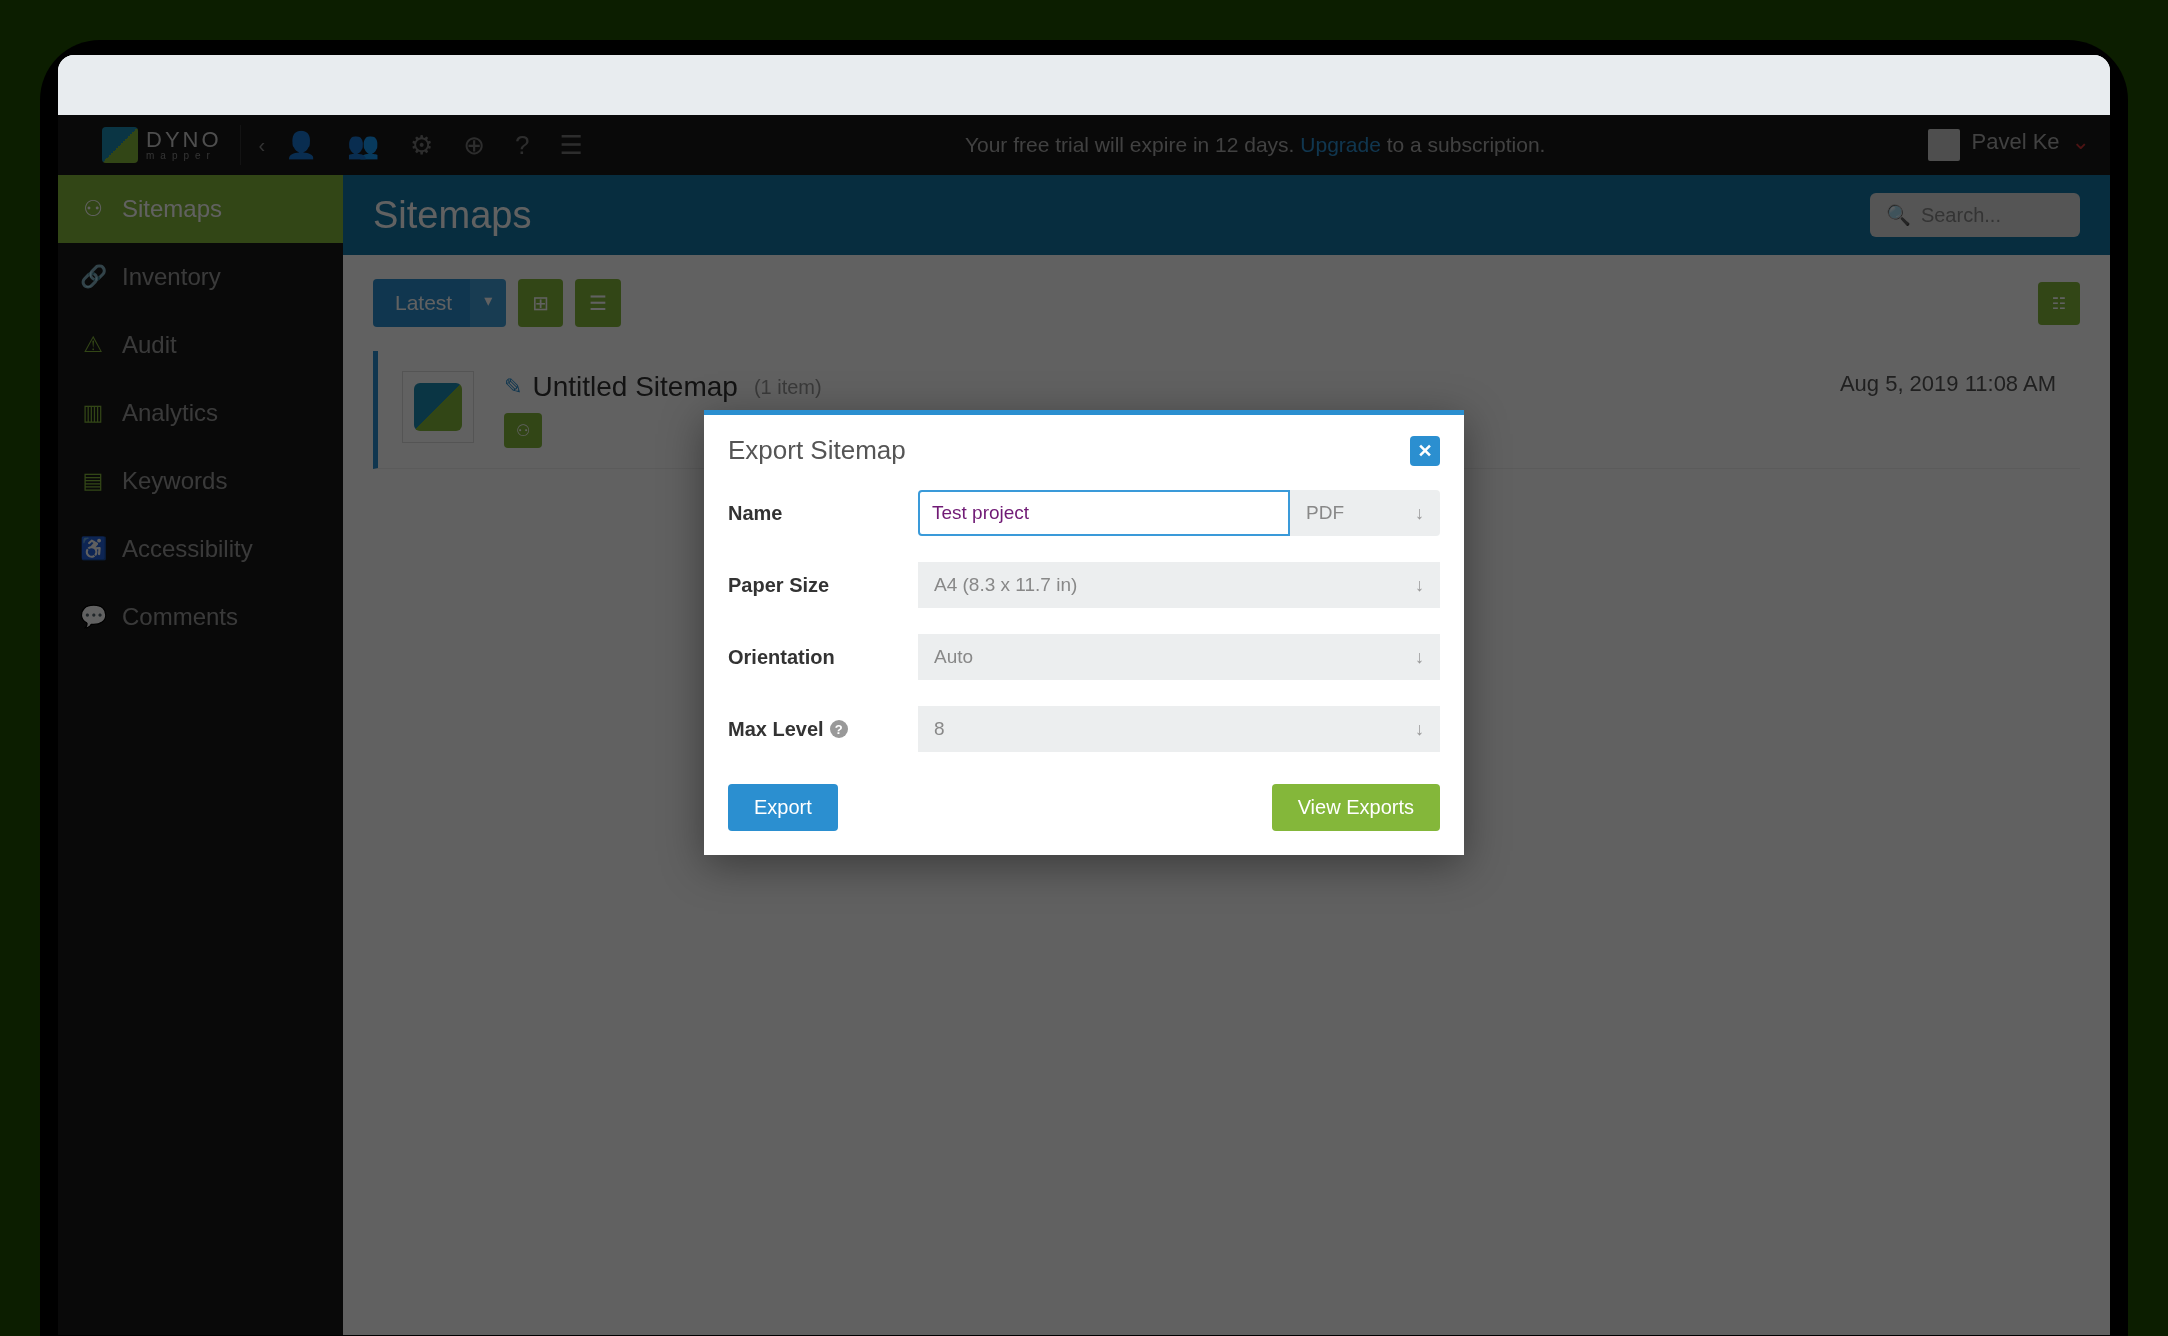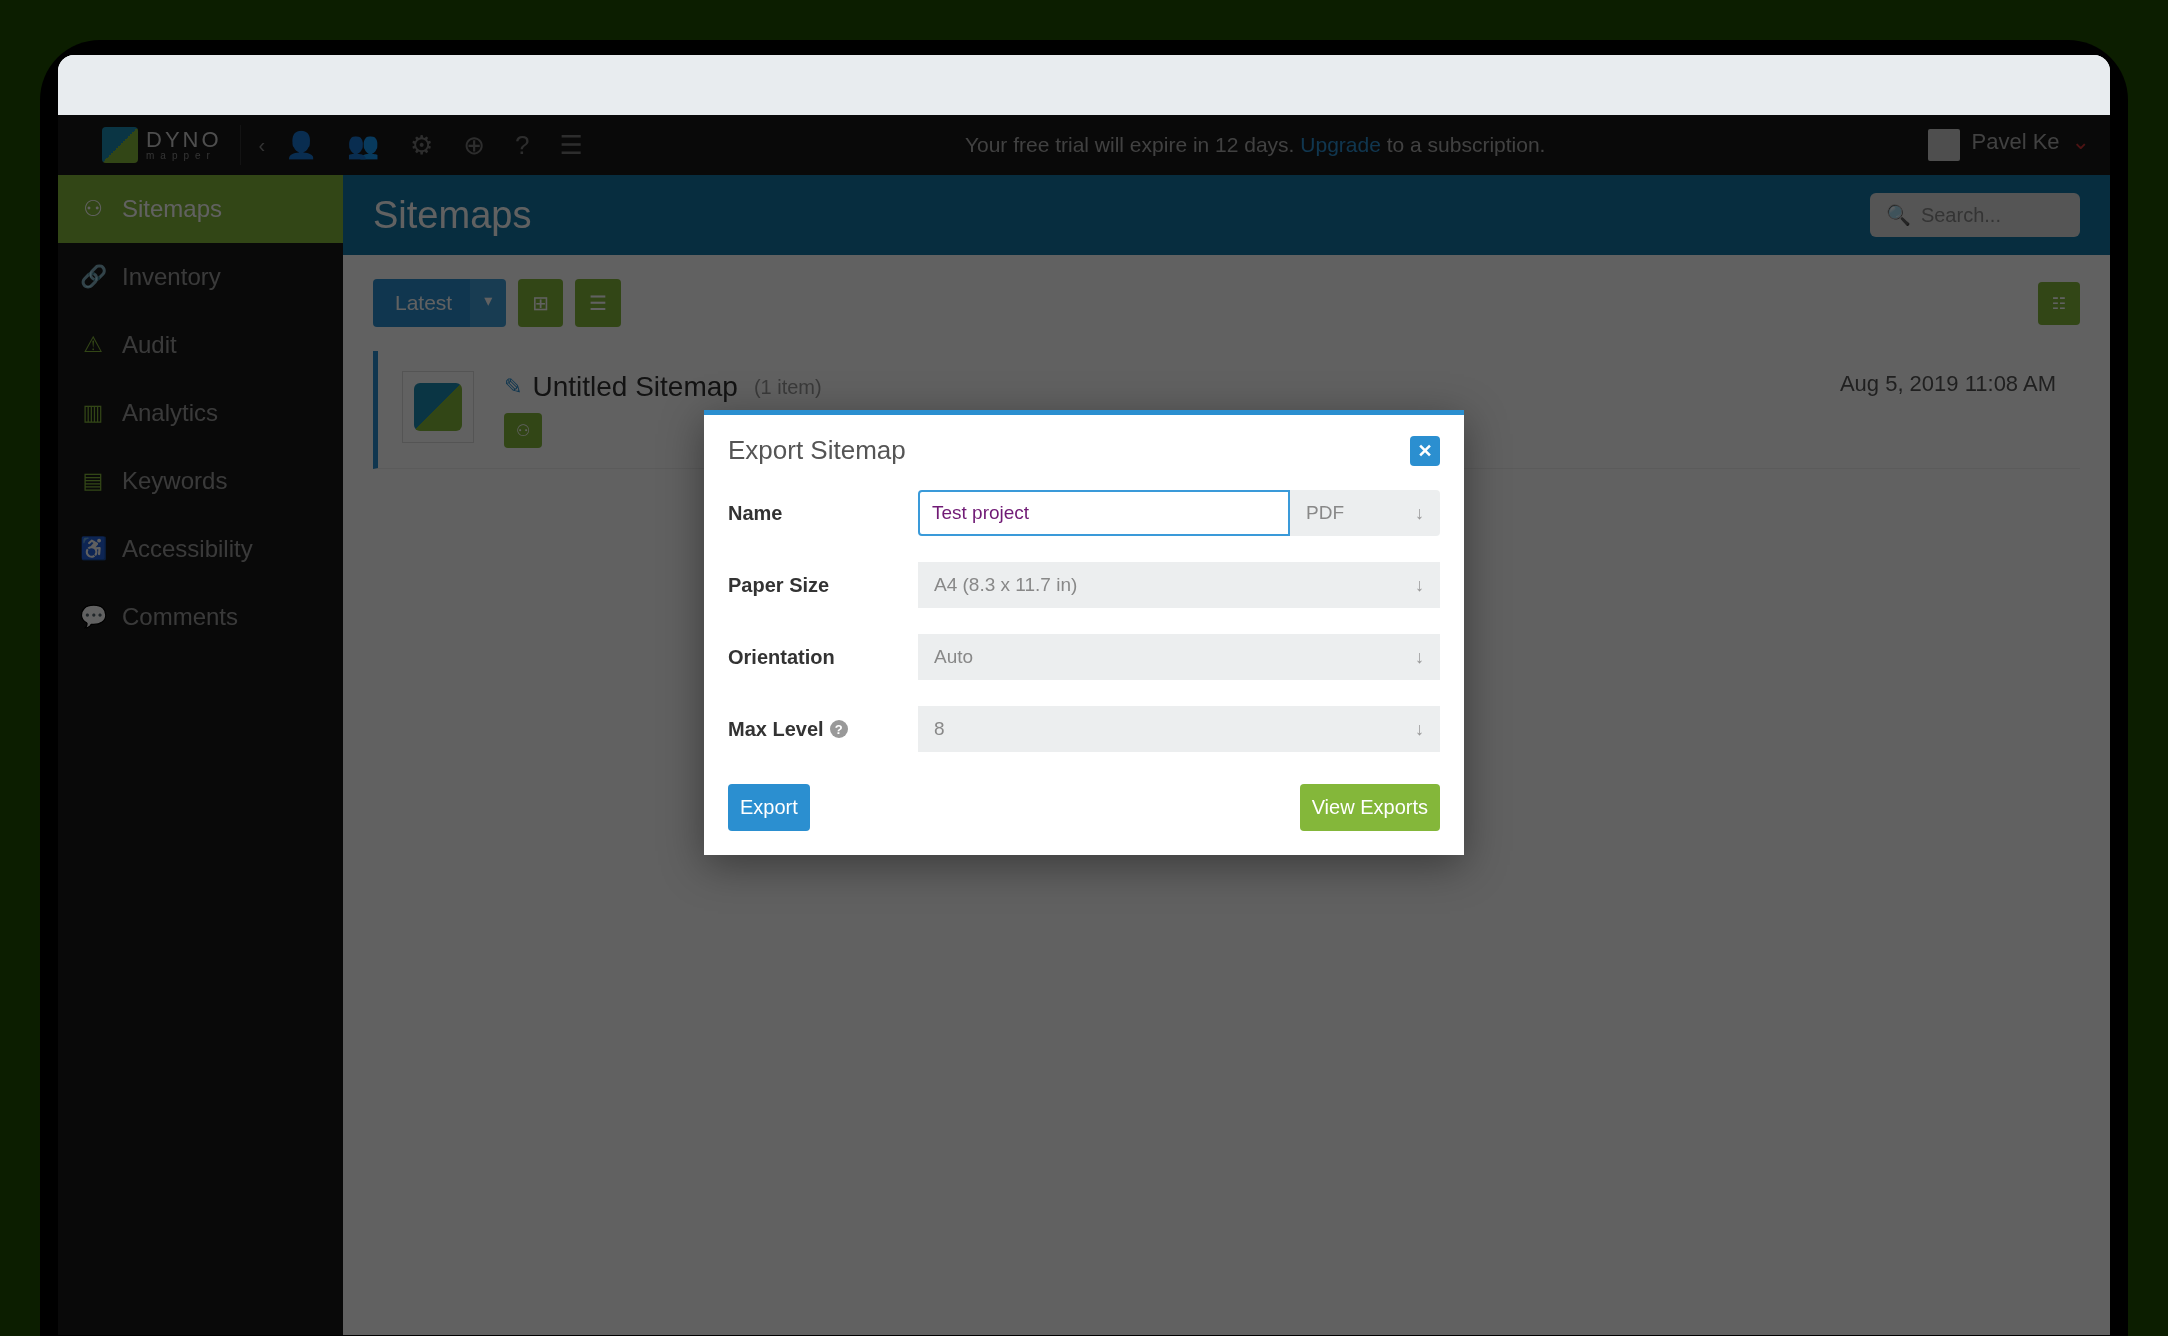--- a/index.html
+++ b/index.html
@@ -54,21 +54,21 @@
 .modal-body { padding: 8px 24px 24px; }
 .form-row { display: flex; align-items: center; margin-bottom: 26px; }
 .form-label { width: 190px; font-size: 20px; font-weight: 600; color: #333; display: flex; align-items: center; gap: 6px; }
 .form-label .help { width: 18px; height: 18px; border-radius: 50%; background: #999; color: #fff; font-size: 13px; display: inline-flex; align-items: center; justify-content: center; }
 .form-controls { flex: 1; display: flex; gap: 0; }
 .text-input { flex: 1; border: 2px solid #3a9ad9; border-radius: 4px 0 0 4px; padding: 10px 12px; font-size: 19px; color: #701a75; outline: none; }
 .select-box { background: #eceeef; border-radius: 0; display: flex; align-items: center; padding: 12px 16px; font-size: 19px; color: #888; flex: 1; }
 .select-box.inline { flex: 0 0 150px; border-radius: 0 4px 4px 0; }
 .select-arrow { margin-left: auto; color: #999; font-size: 18px; }
 .modal-footer { display: flex; padding-top: 6px; }
-.btn { padding: 12px 12px; border-radius: 4px; font-size: 20px; font-weight: 500; color: #fff; border: none; }
+.btn { padding: 12px 26px; border-radius: 4px; font-size: 20px; font-weight: 500; color: #fff; border: none; }
 .btn-primary { background: #2b8fd0; }
 .btn-success { background: #84b73a; margin-left: auto; }
 .logo-svg { display: flex; align-items: center; }
 </style>
 </head>
 <body>
 
 <div class="device-frame">
   <div class="screen">
     <div class="browser-bar"></div>

